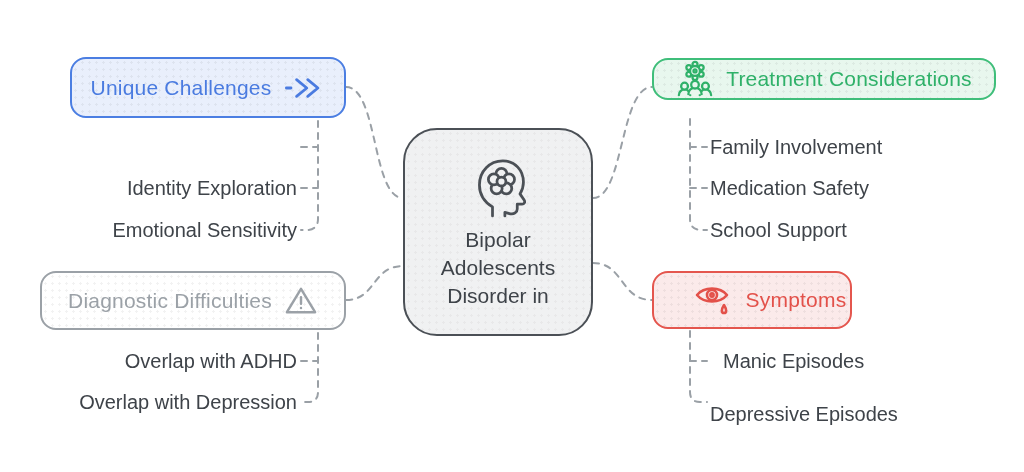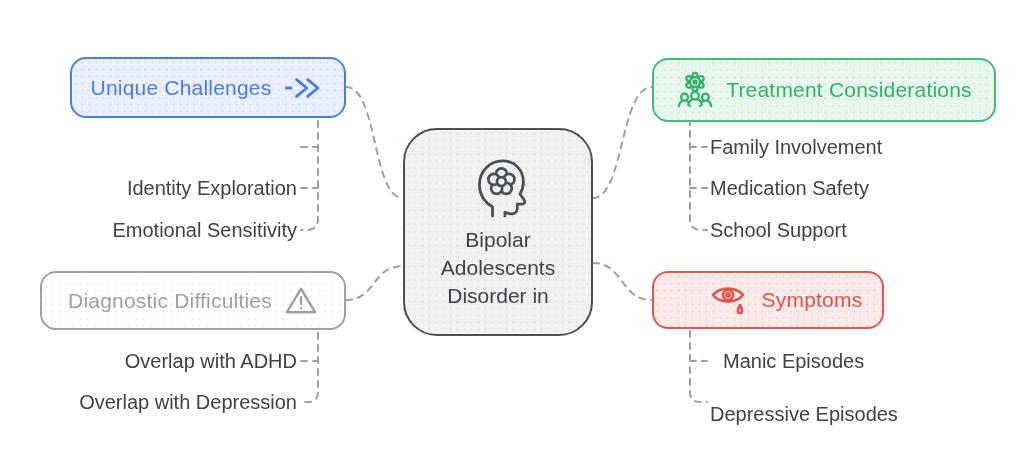--- a/index.html
+++ b/index.html
@@ -6,23 +6,23 @@
   .canvas{position:relative;width:1024px;height:472px;background:#ffffff;overflow:hidden;}
   svg.connectors{position:absolute;left:0;top:0;width:1024px;height:472px;pointer-events:none;}
 
   .node{position:absolute;display:flex;align-items:center;justify-content:center;gap:12px;
         border-radius:16px;box-sizing:border-box;font-size:21px;letter-spacing:.2px;
         background-image:radial-gradient(circle, rgba(0,0,0,0.05) 1px, transparent 1.3px);
         background-size:7px 7px;}
   .node .lbl{white-space:nowrap;}
 
   .node-blue{left:70px;top:57px;width:276px;height:61px;border:2px solid #4b7ee2;background-color:#e9effc;color:#4a7be0;}
-  .node-green{left:652px;top:58px;width:344px;height:64px;border:2px solid #3fbe7a;background-color:#e8f7ee;color:#2fb169;}
+  .node-green{left:652px;top:58px;width:344px;height:42px;border:2px solid #3fbe7a;background-color:#e8f7ee;color:#2fb169;}
   .node-gray{left:40px;top:271px;width:306px;height:59px;border:2px solid #9ba1a7;background-color:#ffffff;color:#9ba1a7;}
-  .node-red{left:652px;top:271px;width:232px;height:58px;border:2px solid #e4564e;background-color:#fbeaea;color:#e3514a;padding-left:36px;}
+  .node-red{left:652px;top:271px;width:200px;height:58px;border:2px solid #e4564e;background-color:#fbeaea;color:#e3514a;padding-left:36px;}
 
   .node-center{left:403px;top:128px;width:190px;height:208px;border:2.5px solid #4b5056;border-radius:34px;
                background-color:#f0f1f2;display:flex;flex-direction:column;align-items:center;justify-content:center;
                gap:6px;position:absolute;box-sizing:border-box;
                background-image:radial-gradient(circle, rgba(0,0,0,0.035) 1px, transparent 1.3px);background-size:7px 7px;}
   .center-text{color:#3e4349;font-size:21px;line-height:1.33;text-align:center;}
 
   .leaf{position:absolute;font-size:20px;color:#3e4349;white-space:nowrap;line-height:26px;}
   .leaf.r{text-align:right;transform:translateX(-100%);}
   .icon{display:flex;align-items:center;justify-content:center;flex:0 0 auto;}

